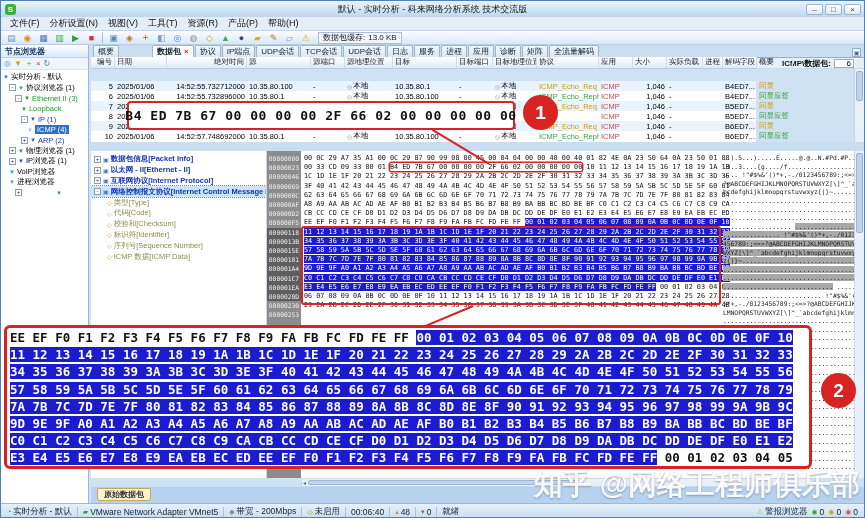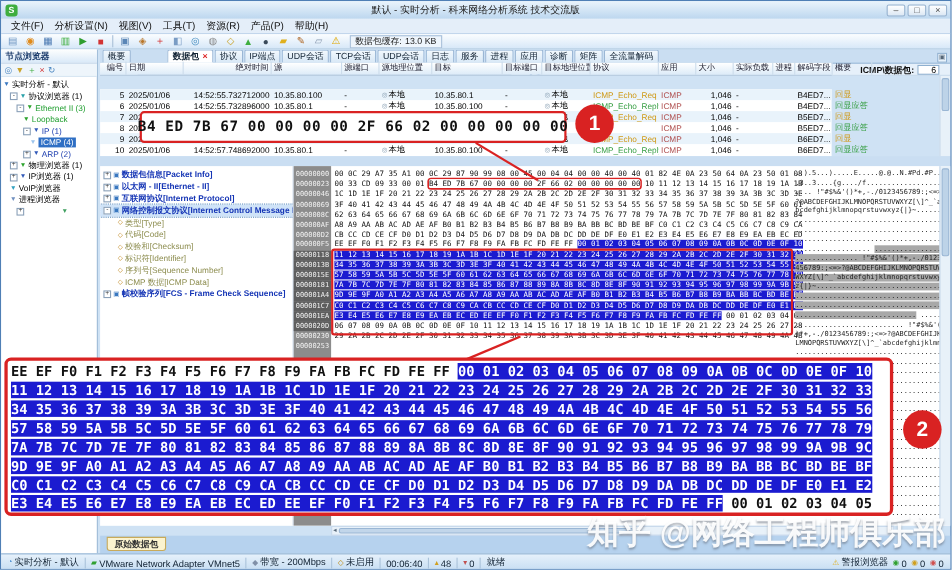--- a/index.html
+++ b/index.html
@@ -529,25 +529,20 @@
           <span class="label">标识符[Identifier]</span>
         </div>
         <div class="drow field">
           <span class="ficon">◇</span>
           <span class="label">序列号[Sequence Number]</span>
         </div>
         <div class="drow field">
           <span class="ficon">◇</span>
           <span class="label">ICMP 数据[ICMP Data]</span>
         </div>
-        <div class="drow header">
-          <span class="expander">+</span>
-          <span class="hicon">▣</span>
-          <span class="label">帧校验序列[FCS - Frame Check Sequence]</span>
-        </div>
       </div>
     <div class="offsets" id="offsets">
         <div class="offset">00000000</div>
         <div class="offset">00000023</div>
         <div class="offset">00000046</div>
         <div class="offset">00000069</div>
         <div class="offset">0000008C</div>
         <div class="offset">000000AF</div>
         <div class="offset">000000D2</div>
         <div class="offset">000000F5</div>

